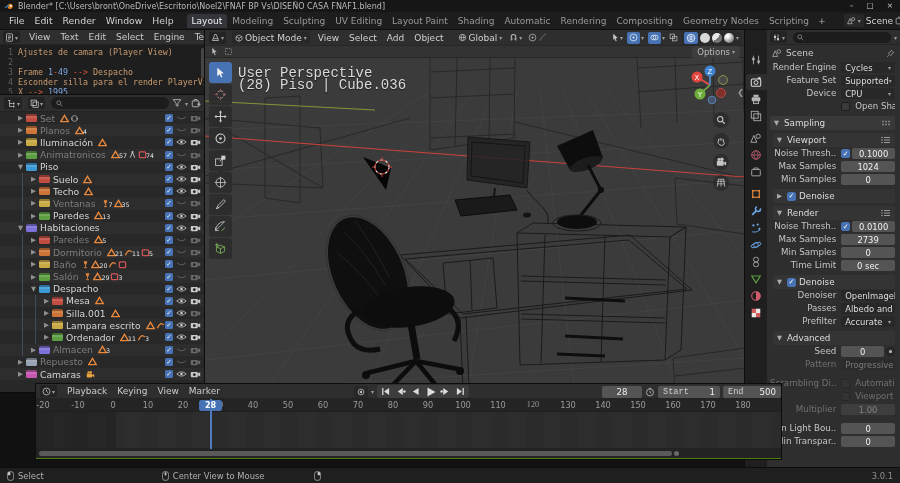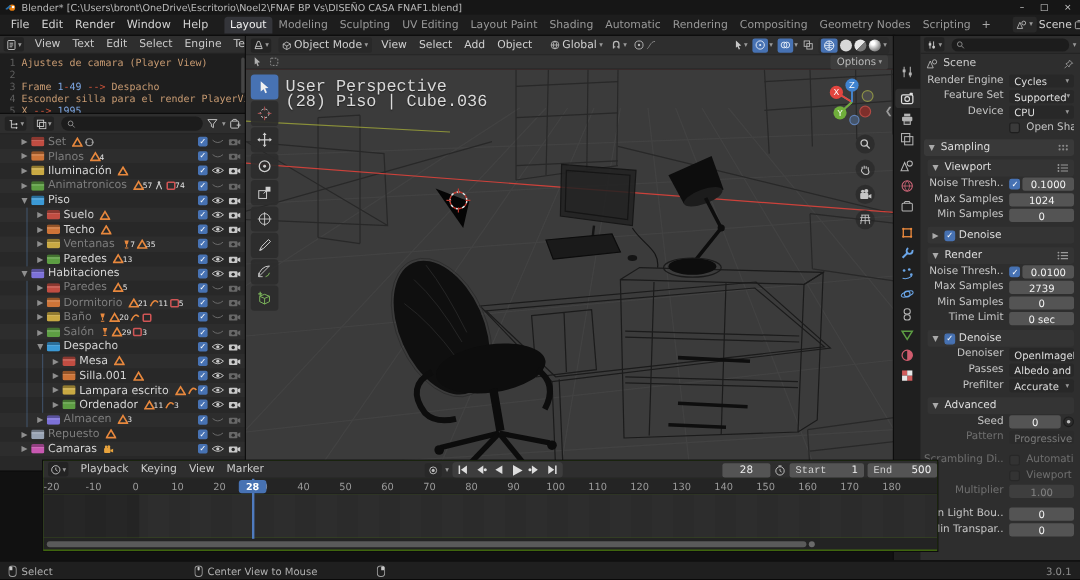--- a/index.html
+++ b/index.html
@@ -1740,21 +1740,21 @@
         <span class="tick" style="left: 147px;">20</span>
         <span class="tick" style="left: 182px;">30</span>
         <span class="tick" style="left: 217px;">40</span>
         <span class="tick" style="left: 252px;">50</span>
         <span class="tick" style="left: 287px;">60</span>
         <span class="tick" style="left: 322px;">70</span>
         <span class="tick" style="left: 357px;">80</span>
         <span class="tick" style="left: 392px;">90</span>
         <span class="tick" style="left: 427px;">100</span>
         <span class="tick" style="left: 462px;">110</span>
-        <span class="tick" style="left: 497px;">120</span>
+        <span class="tick" style="left: 497px; font-family: Liberation Serif, serif;">120</span>
         <span class="tick" style="left: 532px;">130</span>
         <span class="tick" style="left: 567px;">140</span>
         <span class="tick" style="left: 602px;">150</span>
         <span class="tick" style="left: 637px;">160</span>
         <span class="tick" style="left: 672px;">170</span>
         <span class="tick" style="left: 707px;">180</span>
       </div>
     <div class="tl-canvas">
         <div class="tl-dim"></div>
       </div>

